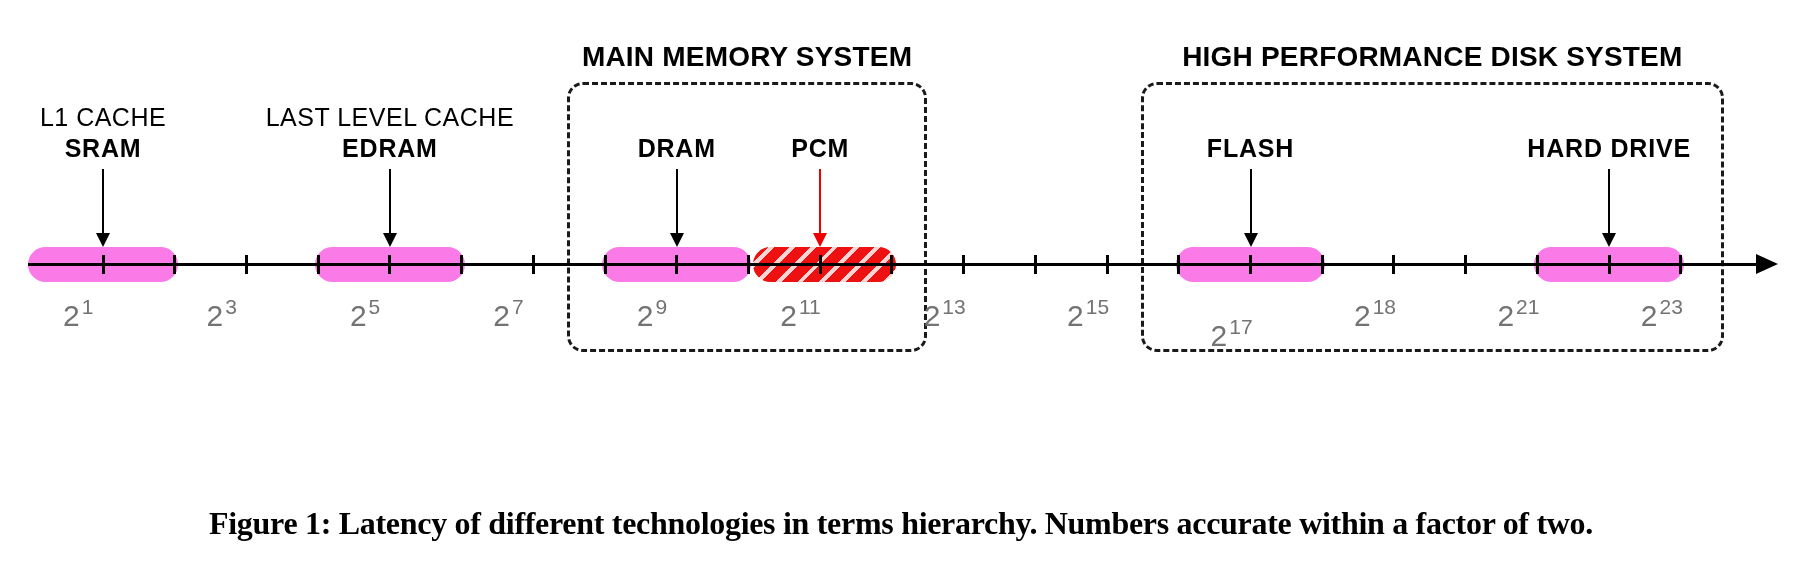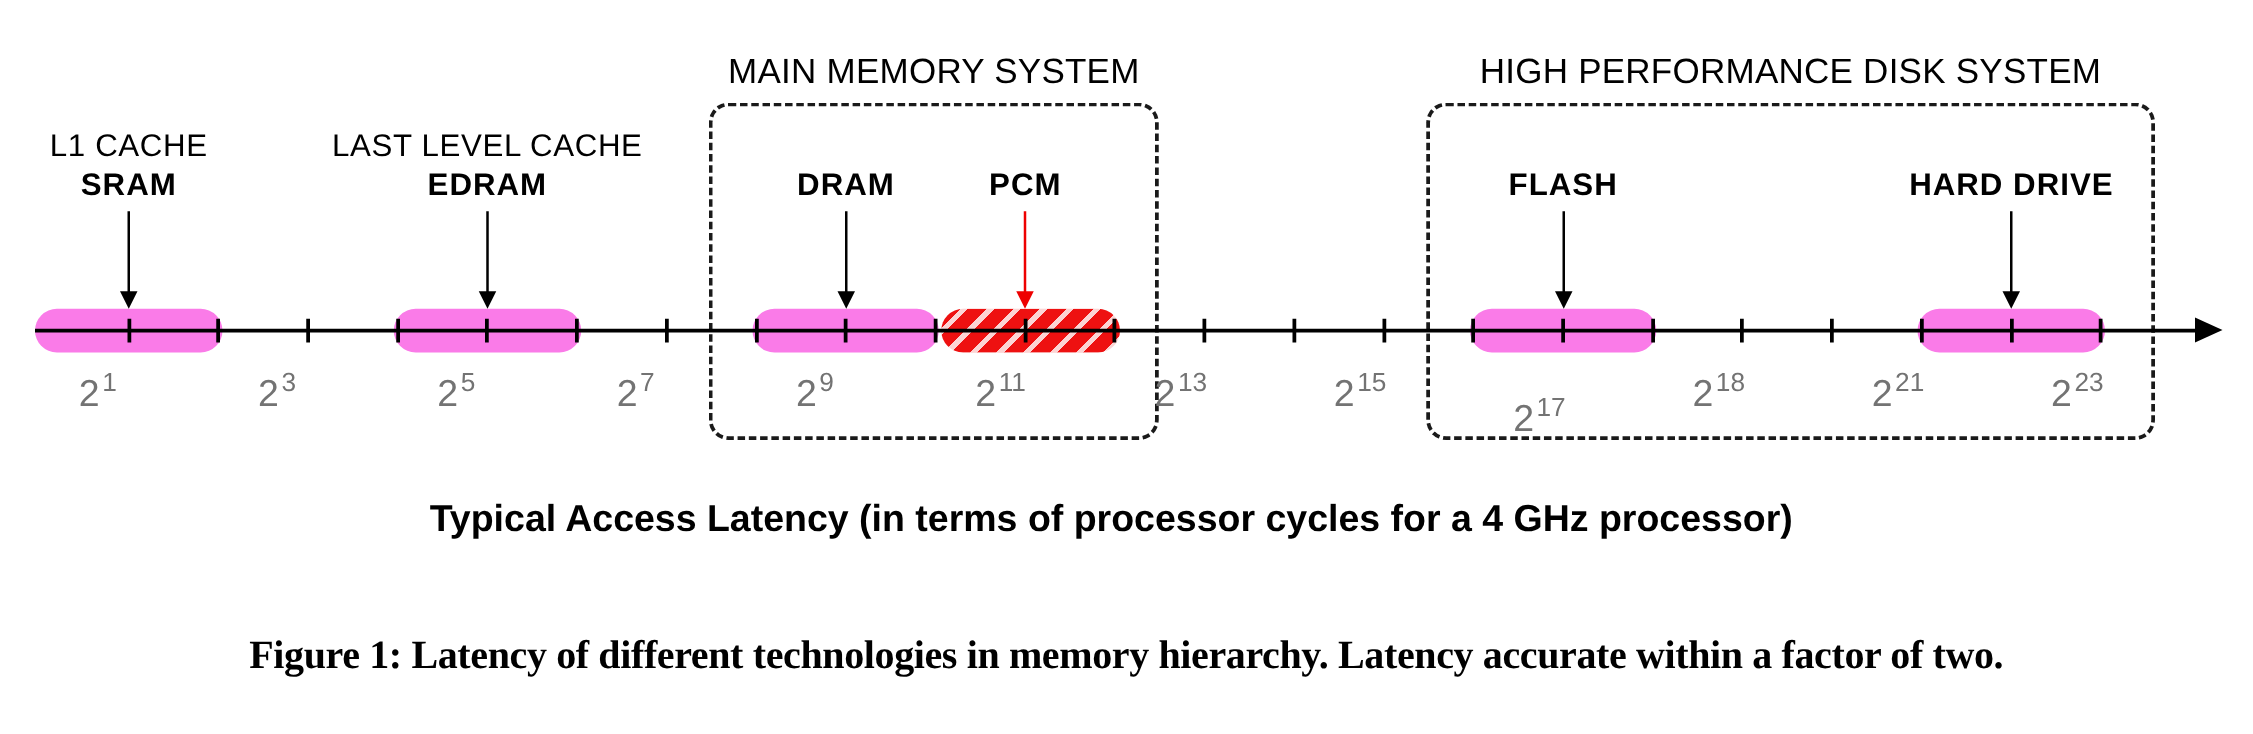--- a/index.html
+++ b/index.html
@@ -16,21 +16,21 @@
   .group-box{
     position:absolute;
     border:3px dashed #1a1a1a;
     border-radius:16px;
     z-index:1;
     background:transparent;
   }
   .group-title{
     position:absolute;
     z-index:6;
-    font-weight:normal;
+    font-weight:bold;
     font-size:28px;
     line-height:30px;
     text-align:center;
     color:#000;
     letter-spacing:0.2px;
     white-space:nowrap;
   }
 
   
   .pill{
@@ -165,15 +165,14 @@
       <div class="tech-name" style="left: 620.22px; width: 400px;">PCM</div>
       <div class="v-arrow-line" style="left: 819.22px; background: rgb(238, 0, 0);"></div>
       <div class="v-arrow-head" style="left: 813.22px; border-top-color: rgb(238, 0, 0);"></div>
       <div class="tech-name" style="left: 1050.54px; width: 400px;">FLASH</div>
       <div class="v-arrow-line" style="left: 1249.54px; background: rgb(0, 0, 0);"></div>
       <div class="v-arrow-head" style="left: 1243.54px; border-top-color: rgb(0, 0, 0);"></div>
       <div class="tech-name" style="left: 1409.14px; width: 400px;">HARD DRIVE</div>
       <div class="v-arrow-line" style="left: 1608.14px; background: rgb(0, 0, 0);"></div>
       <div class="v-arrow-head" style="left: 1602.14px; border-top-color: rgb(0, 0, 0);"></div>
     </div>
-  <div class="axis-caption">Typical Access Latency (in terms of processor cycles for a 4 GHz processor)</div>
-  <div class="fig-caption">Figure 1: Latency of different technologies in memory hierarchy. Latency accurate within a factor of two.</div>
+  <div class="fig-caption">Figure 1: Latency of different technologies in terms hierarchy. Numbers accurate within a factor of two.</div>
 </div>
 
 </body></html>

